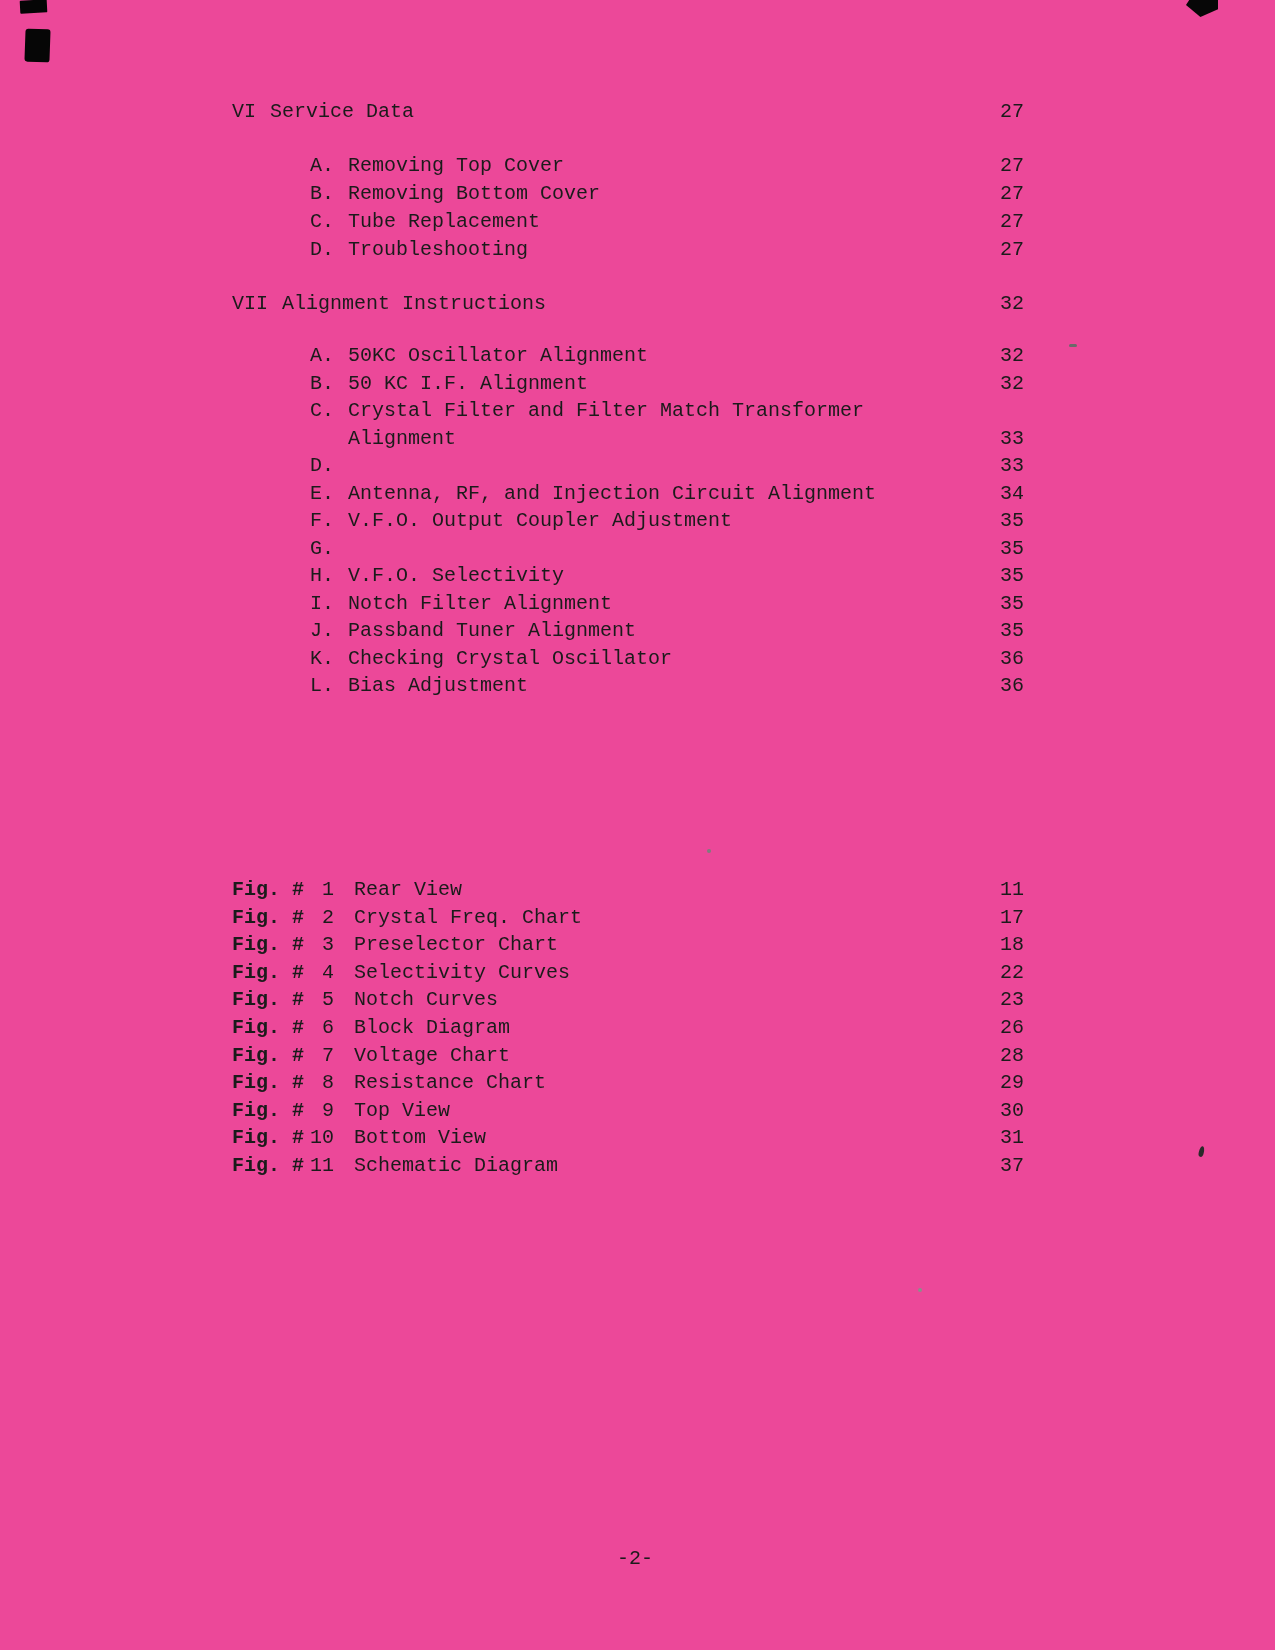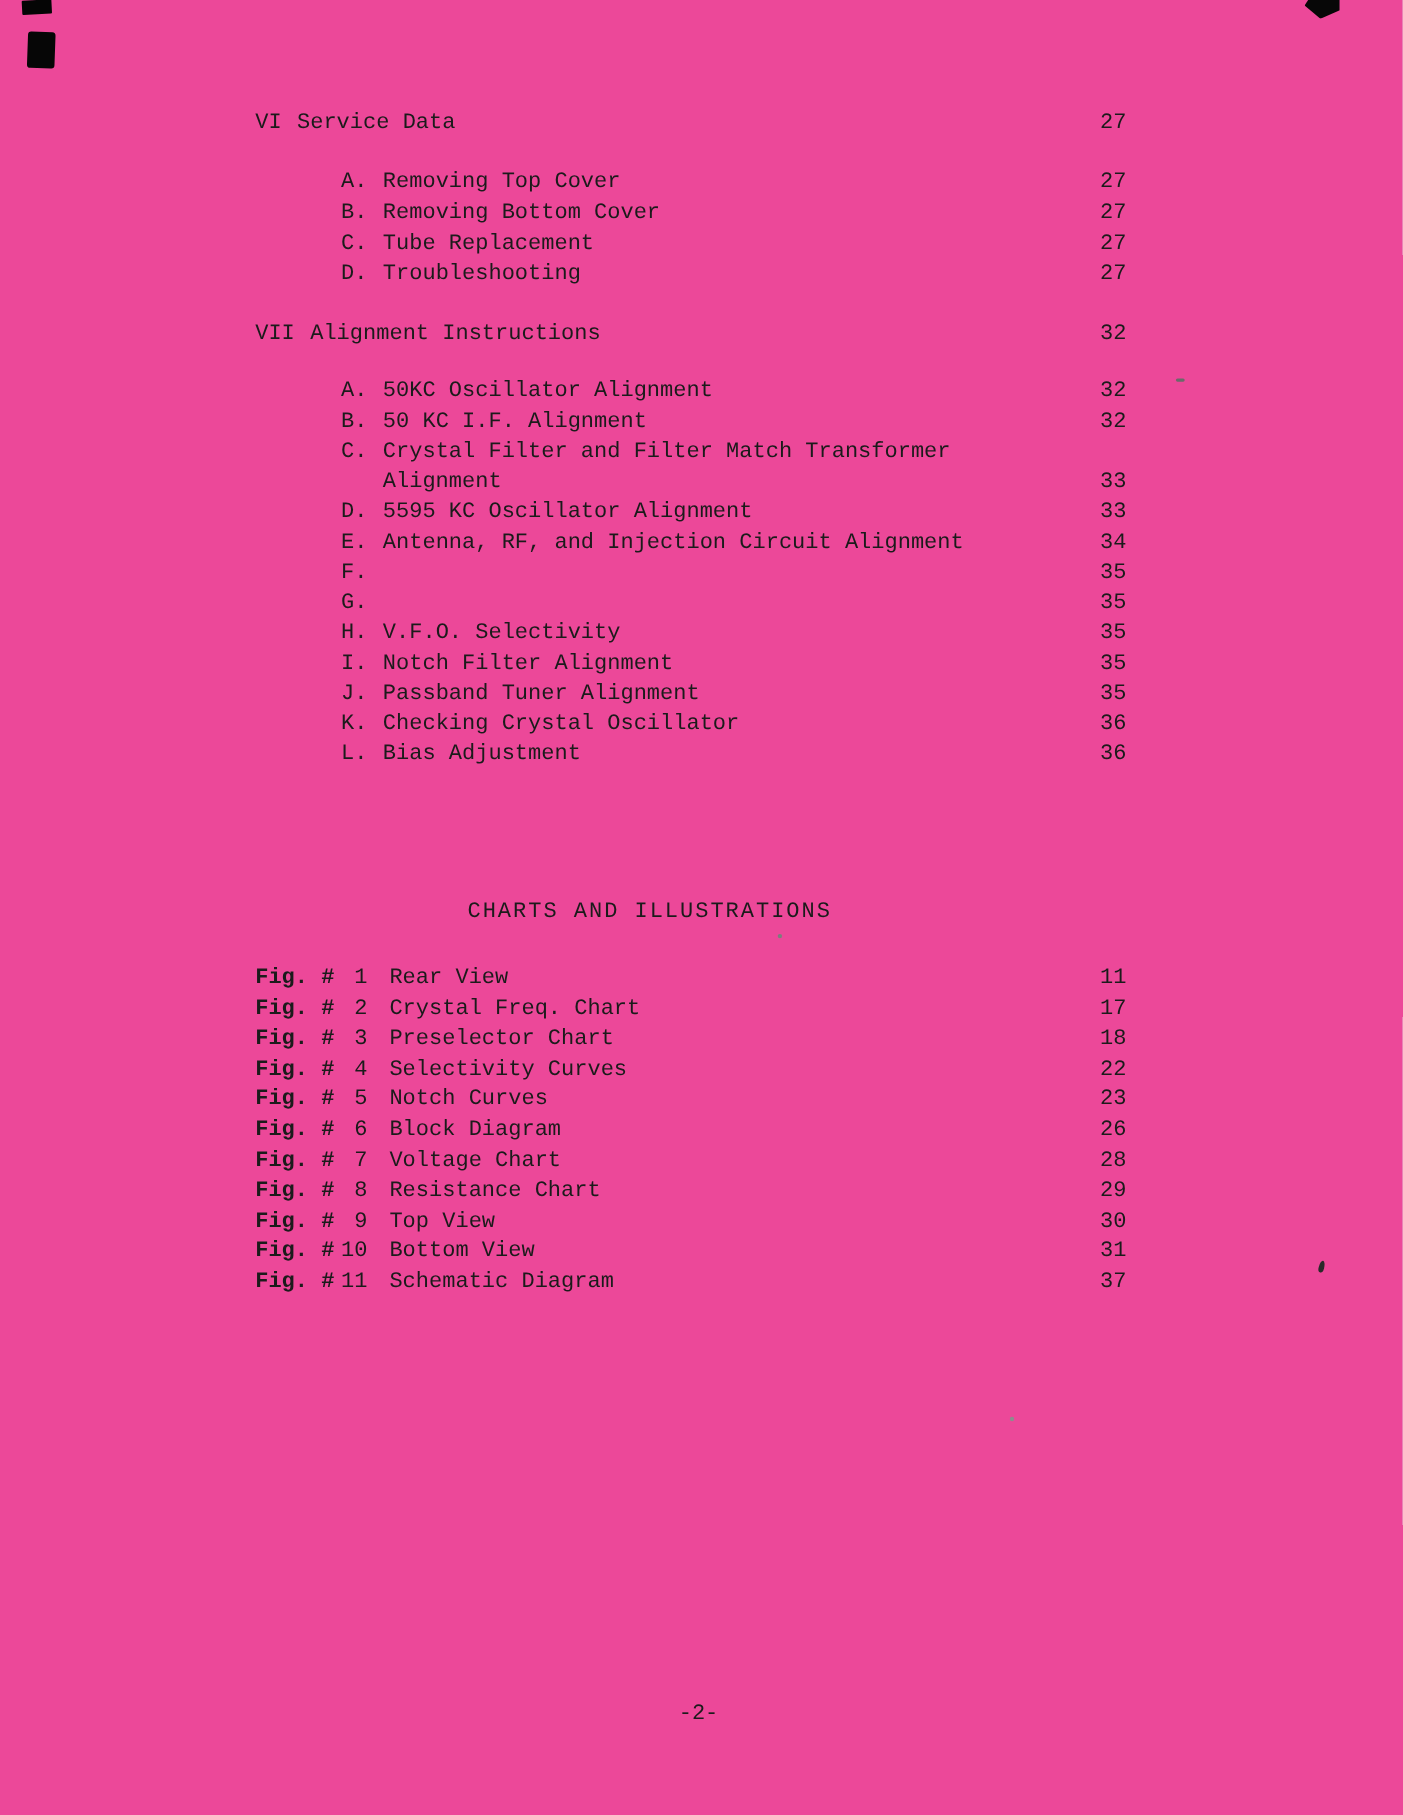--- a/index.html
+++ b/index.html
@@ -122,34 +122,34 @@
         <div class="line">
           <span class="letter">C.</span>
           <span class="title">Crystal Filter and Filter Match Transformer</span>
         </div>
         <div class="cont-line"><span class="title">Alignment</span></div>
         <span class="pagenum">33</span>
       </div>
       <div class="row">
         <div class="line">
           <span class="letter">D.</span>
-          <span class="title">5595 KC Oscillator Alignment</span>
         </div>
         <span class="pagenum">33</span>
       </div>
       <div class="row">
         <div class="line">
           <span class="letter">E.</span>
           <span class="title">Antenna, RF, and Injection Circuit Alignment</span>
         </div>
         <span class="pagenum">34</span>
       </div>
       <div class="row">
         <div class="line">
           <span class="letter">F.</span>
+          <span class="title">V.F.O. Output Coupler Adjustment</span>
         </div>
         <span class="pagenum">35</span>
       </div>
       <div class="row">
         <div class="line">
           <span class="letter">G.</span>
         </div>
         <span class="pagenum">35</span>
       </div>
       <div class="row">
@@ -182,21 +182,20 @@
       </div>
       <div class="row">
         <div class="line">
           <span class="letter">L.</span>
           <span class="title">Bias Adjustment</span>
         </div>
         <span class="pagenum">36</span>
       </div>
     </div>
 
-  <div class="charts-heading">CHARTS AND ILLUSTRATIONS</div>
 
   <div class="abs fig-list" id="fig-list" style="top:876px;">
       <div class="row">
         <div class="line-fig"><span class="figlabel">Fig. #</span><span class="fignum">1</span><span class="title">Rear View</span></div>
         <span class="pagenum">11</span>
       </div>
       <div class="row">
         <div class="line-fig"><span class="figlabel">Fig. #</span><span class="fignum">2</span><span class="title">Crystal Freq. Chart</span></div>
         <span class="pagenum">17</span>
       </div>

